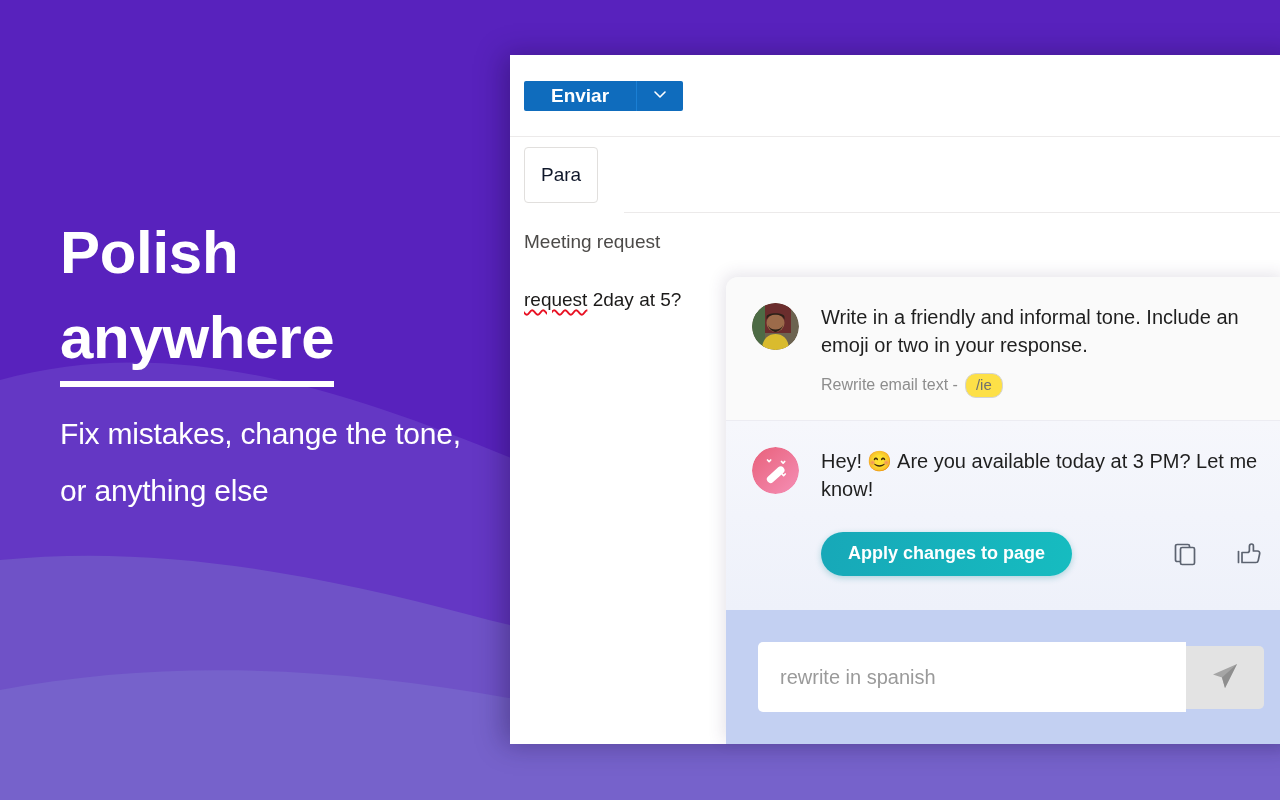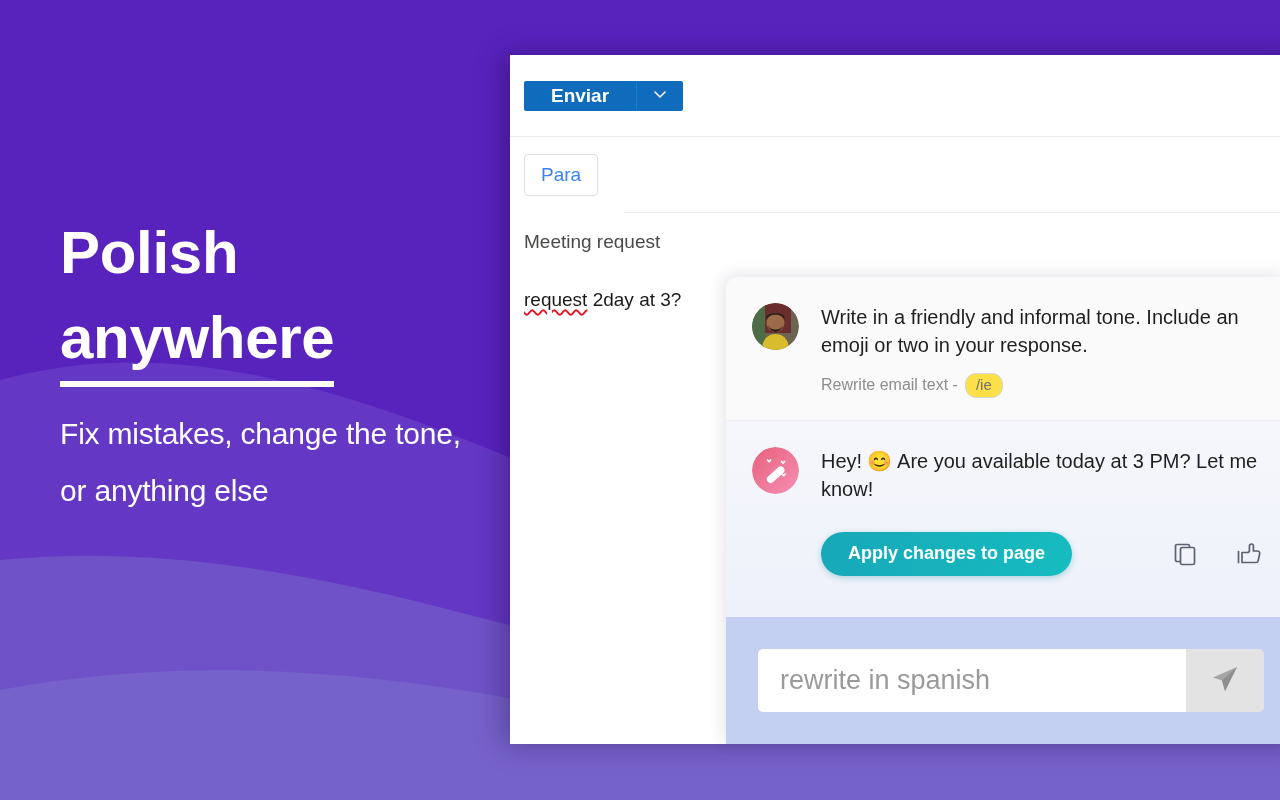--- a/index.html
+++ b/index.html
@@ -121,28 +121,28 @@
     height: 76px;
     display: flex;
     align-items: center;
     padding-left: 14px;
     box-sizing: border-box;
     position: relative;
   }
   .to-chip {
     border: 1px solid #e1dfdd;
     border-radius: 4px;
-    height: 42px;
+    height: 56px;
     min-width: 74px;
     display: flex;
     align-items: center;
     justify-content: center;
     padding: 0 16px;
     font-size: 19px;
-    color: #3b82f6;
+    color: #0f172a;
     box-sizing: border-box;
     cursor: pointer;
     background: #fff;
   }
   .to-underline {
     position: absolute;
     left: 114px;
     right: 0;
     bottom: 0;
     height: 1px;
@@ -272,25 +272,25 @@
 
   .composer-area {
     background: #c3d0f2;
     padding: 32px 22px 32px 32px;
     display: flex;
     align-items: center;
     box-sizing: border-box;
   }
   .prompt-input {
     flex: 1;
-    height: 63px;
+    height: 70px;
     background: #ffffff;
     border: none;
     border-radius: 5px 0 0 5px;
-    font-size: 27px;
+    font-size: 20px;
     color: #3d3d3d;
     padding: 0 22px;
     box-sizing: border-box;
     outline: none;
     font-family: "Liberation Sans", sans-serif;
   }
   .prompt-input::placeholder { color: #9a9a9a; }
   .send-icon-btn {
     width: 78px;
     height: 63px;
@@ -339,21 +339,21 @@
     </div>
 
     <div class="to-row">
       <div class="to-chip">Para</div>
       <div class="to-underline"></div>
     </div>
 
     <div class="subject-row">Meeting request</div>
 
     <div class="body-area">
-      <span class="misspelled">request</span><span> 2day at 3?</span>
+      <span class="misspelled">request</span><span> 2day at 5?</span>
     </div>
   </div>
 
   <div class="assistant">
 
     <div class="msg msg-user">
       <div class="avatar">
         <svg width="47" height="47" viewBox="0 0 47 47">
           <defs>
               <clipPath id="av">

